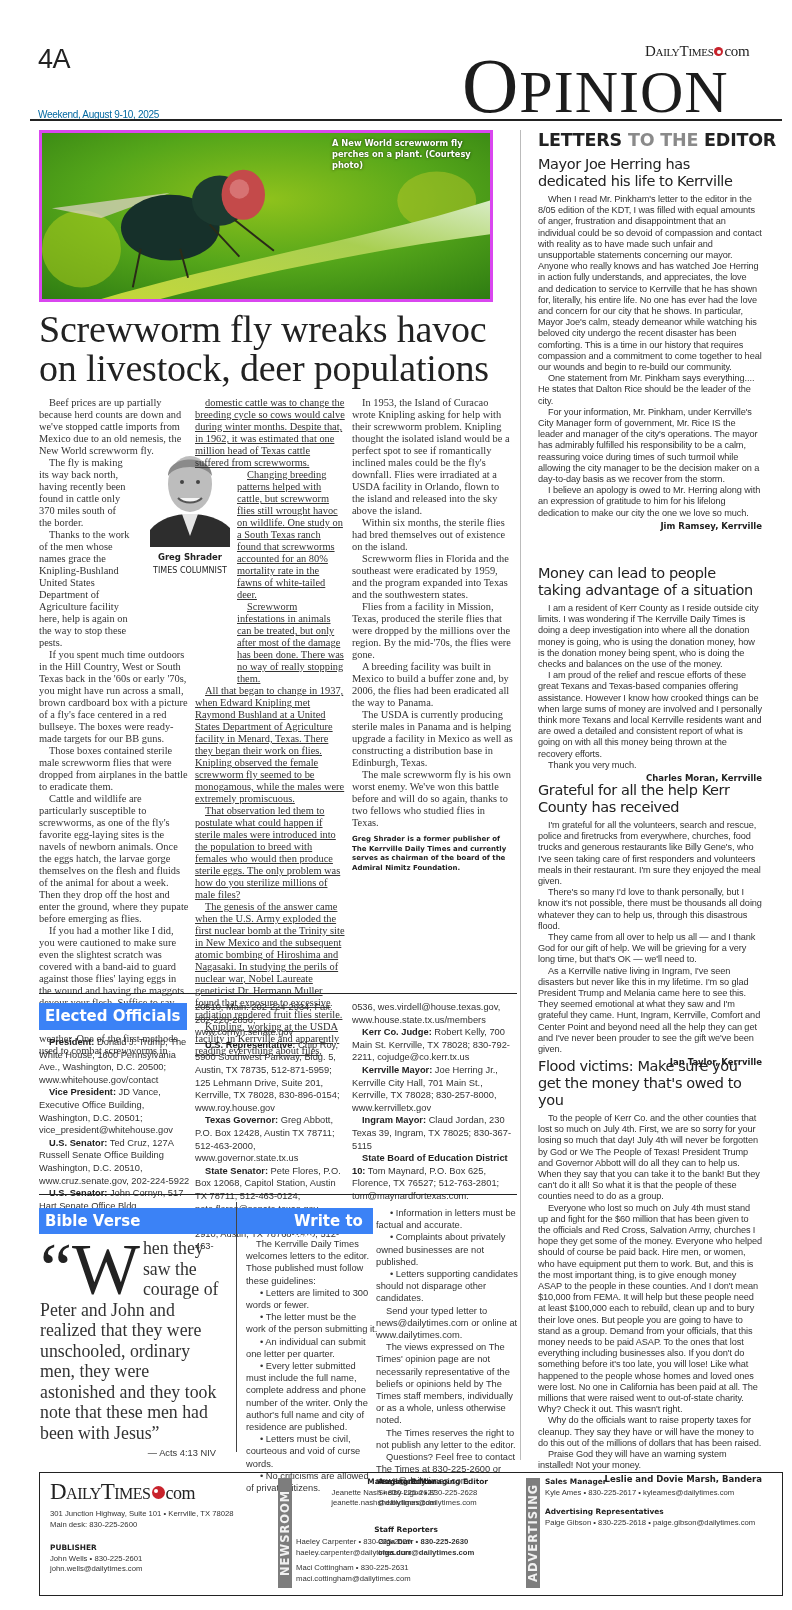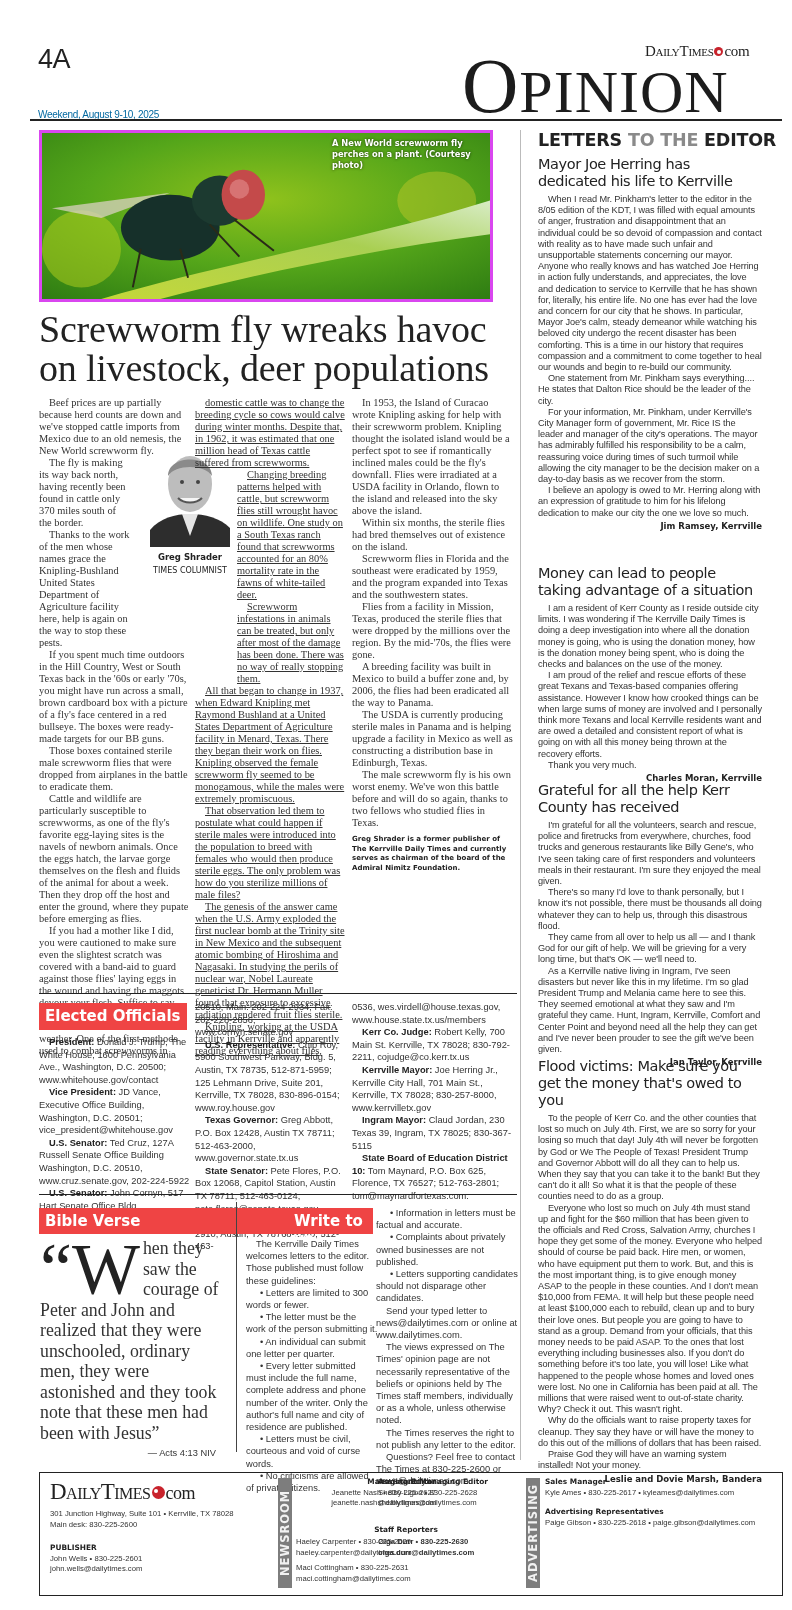--- a/index.html
+++ b/index.html
@@ -28,21 +28,21 @@
   .col3 { left: 352px; top: 397px; width: 162px; }
   .wrapl { width: 92px; }
   .author-photo { left: 150px; top: 440px; width: 80px; height: 107px; }
   .author-name { left: 150px; top: 552px; width: 80px; text-align: center; font-family: "DejaVu Sans", sans-serif; font-size: 8.5px; font-weight: bold; color: #222; }
   .author-role { left: 145px; top: 566px; width: 90px; text-align: center; font-family: "DejaVu Sans", sans-serif; font-size: 8px; color: #222; }
   .bio { font-family: "DejaVu Sans", sans-serif; font-weight: bold; font-size: 7px; line-height: 9.5px; color: #222; margin-top: 6px; text-indent: 0 !important; }
 
   .hr1 { left: 39px; top: 993px; width: 478px; height: 1px; background: #222; }
   .vline-right { left: 520px; top: 130px; width: 1px; height: 1330px; background: #bbb; }
 
-  .bluebox { background: #ef4444; color: #fff; font-family: "DejaVu Sans", sans-serif; font-weight: bold; font-size: 15px; padding: 4px 6px; }
+  .bluebox { background: #3b82f6; color: #fff; font-family: "DejaVu Sans", sans-serif; font-weight: bold; font-size: 15px; padding: 4px 6px; }
   .eo-title { left: 39px; top: 1003px; width: 148px; height: 27px; }
   .eo { font-family: "Liberation Sans", sans-serif; font-size: 9.3px; line-height: 12.6px; color: #333; }
   .eo p { text-indent: 10px; }
   .eo b { color: #222; }
   .eo1 { left: 39px; top: 1036px; width: 152px; }
   .eo2 { left: 195px; top: 1001px; width: 150px; }
   .eo3 { left: 352px; top: 1001px; width: 160px; }
   .hr2 { left: 39px; top: 1194px; width: 478px; height: 1px; background: #222; }
 
   .bv-title { left: 39px; top: 1208px; width: 216px; height: 26px; }

